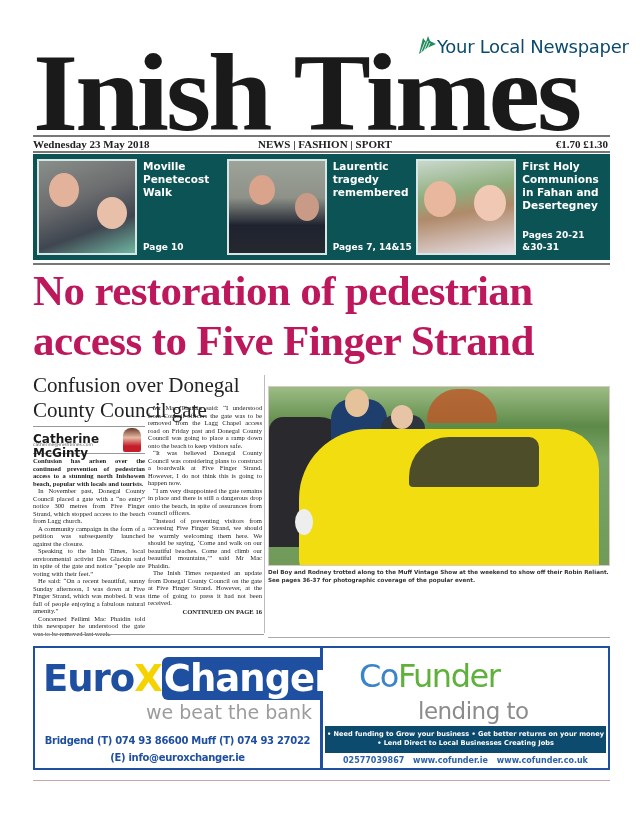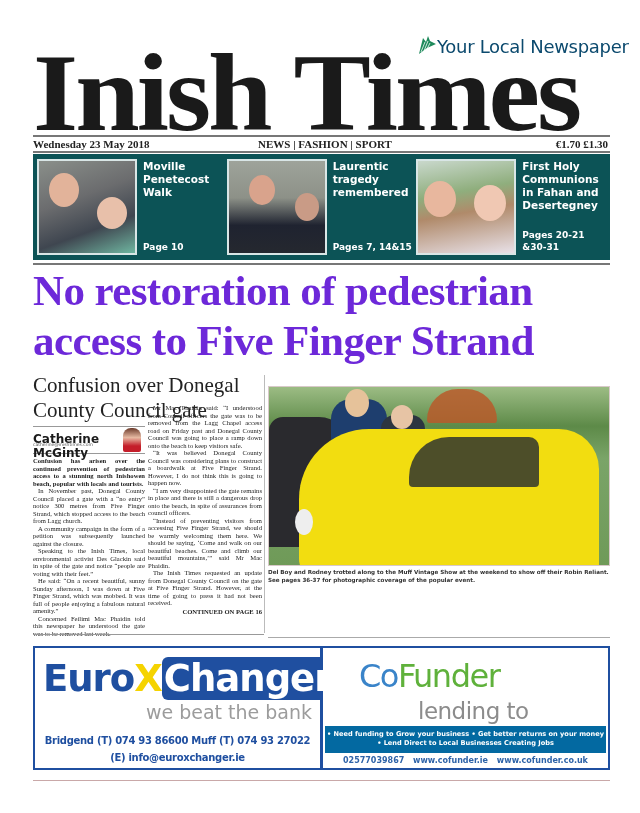--- a/index.html
+++ b/index.html
@@ -44,21 +44,21 @@
   .teaser .pages { position: absolute; bottom: 2px; left: 6px; font-size: 9px; line-height: 12px; }
   .ph1 { background: linear-gradient(160deg,#8a8f8a 0%,#6b6c6e 40%,#3f4650 70%,#6fb5a0 100%); }
   .ph2 { background: linear-gradient(180deg,#9ea39a 0%,#8d9188 40%,#1f2330 70%,#25282f 100%); }
   .ph3 { background: linear-gradient(170deg,#c9d8cc 0%,#8fae7d 35%,#b08a6a 55%,#e8e1e8 100%); }
   .face { position: absolute; border-radius: 50%; }
 
   
   .headline {
     position: absolute; left: 33px; top: 266px; width: 577px;
     font-family: "Liberation Serif", serif; font-weight: bold; font-size: 43px; line-height: 50px;
-    color: #6d28d9; letter-spacing: -0.6px;
+    color: #be185d; letter-spacing: -0.6px;
   }
   .rule-head { top: 263px; height: 2px; }
 
   
   .subhead {
     position: absolute; left: 33px; top: 373px; width: 235px;
     font-family: "Liberation Serif", serif; font-size: 21px; line-height: 25px; color: #222;
   }
   .byline { position: absolute; left: 33px; top: 426px; width: 112px; height: 28px; border-top: 1px solid #999; border-bottom: 1px solid #999; }
   .byline .name { position: absolute; left: 0; top: 5px; font-family: "DejaVu Sans", sans-serif; font-weight: bold; font-size: 12px; }
@@ -95,21 +95,21 @@
   .ex-logo { position: absolute; left: 8px; top: 8px; height: 46px; white-space: nowrap; font-family: "DejaVu Sans", sans-serif; font-weight: bold; font-size: 37px; line-height: 46px; letter-spacing: -1px; }
   .ex-euro { color: #1f4fa0; }
   .ex-x { color: #f5d300; }
   .ex-changer { background: #1f4fa0; color: #fff; border-radius: 6px; padding: 0 4px 0 2px; }
   .ex-slogan { position: absolute; right: 8px; top: 53px; font-family: "DejaVu Sans", sans-serif; font-size: 19px; color: #9c9c9c; }
   .ex-contact { position: absolute; left: 0; width: 100%; text-align: center; font-family: "DejaVu Sans", sans-serif; font-weight: bold; color: #1f4fa0; font-size: 10px; letter-spacing: -0.3px; }
   .cf-logo { position: absolute; left: 36px; top: 4px; font-family: "DejaVu Sans", sans-serif; font-weight: normal; font-size: 32px; line-height: 48px; letter-spacing: -1.5px; }
   .cf-co { color: #3a84c9; }
   .cf-funder { color: #5fb13b; }
   .cf-slogan { position: absolute; left: 95px; top: 50px; font-family: "DejaVu Sans", sans-serif; font-size: 23px; color: #8c8c8c; letter-spacing: -0.5px; }
-  .cf-band { position: absolute; left: 2px; right: 2px; top: 78px; height: 27px; background: #0369a1; color: #fff; font-family: "DejaVu Sans", sans-serif; font-weight: bold; font-size: 6.6px; line-height: 9px; text-align: center; padding-top: 4px; }
+  .cf-band { position: absolute; left: 2px; right: 2px; top: 78px; height: 27px; background: #0c4a6e; color: #fff; font-family: "DejaVu Sans", sans-serif; font-weight: bold; font-size: 6.6px; line-height: 9px; text-align: center; padding-top: 4px; }
   .cf-contact { position: absolute; left: 0; width: 100%; top: 108px; text-align: center; font-family: "DejaVu Sans", sans-serif; font-weight: bold; font-size: 8px; color: #2e63a8; word-spacing: 6px; }
   .bottom-rule { position: absolute; left: 33px; top: 780px; width: 577px; height: 1px; background: #c9a8a8; }
 </style>
 </head>
 <body>
 
 <div class="masthead">
   <div class="title">Inish Times</div>
   <svg class="tag-icon" viewBox="0 0 20 22">
     <path d="M2 20 L6 4 L9 8 L11 2 L13 7 L19 10 L10 14 Z" fill="#1f8a5c"></path>

